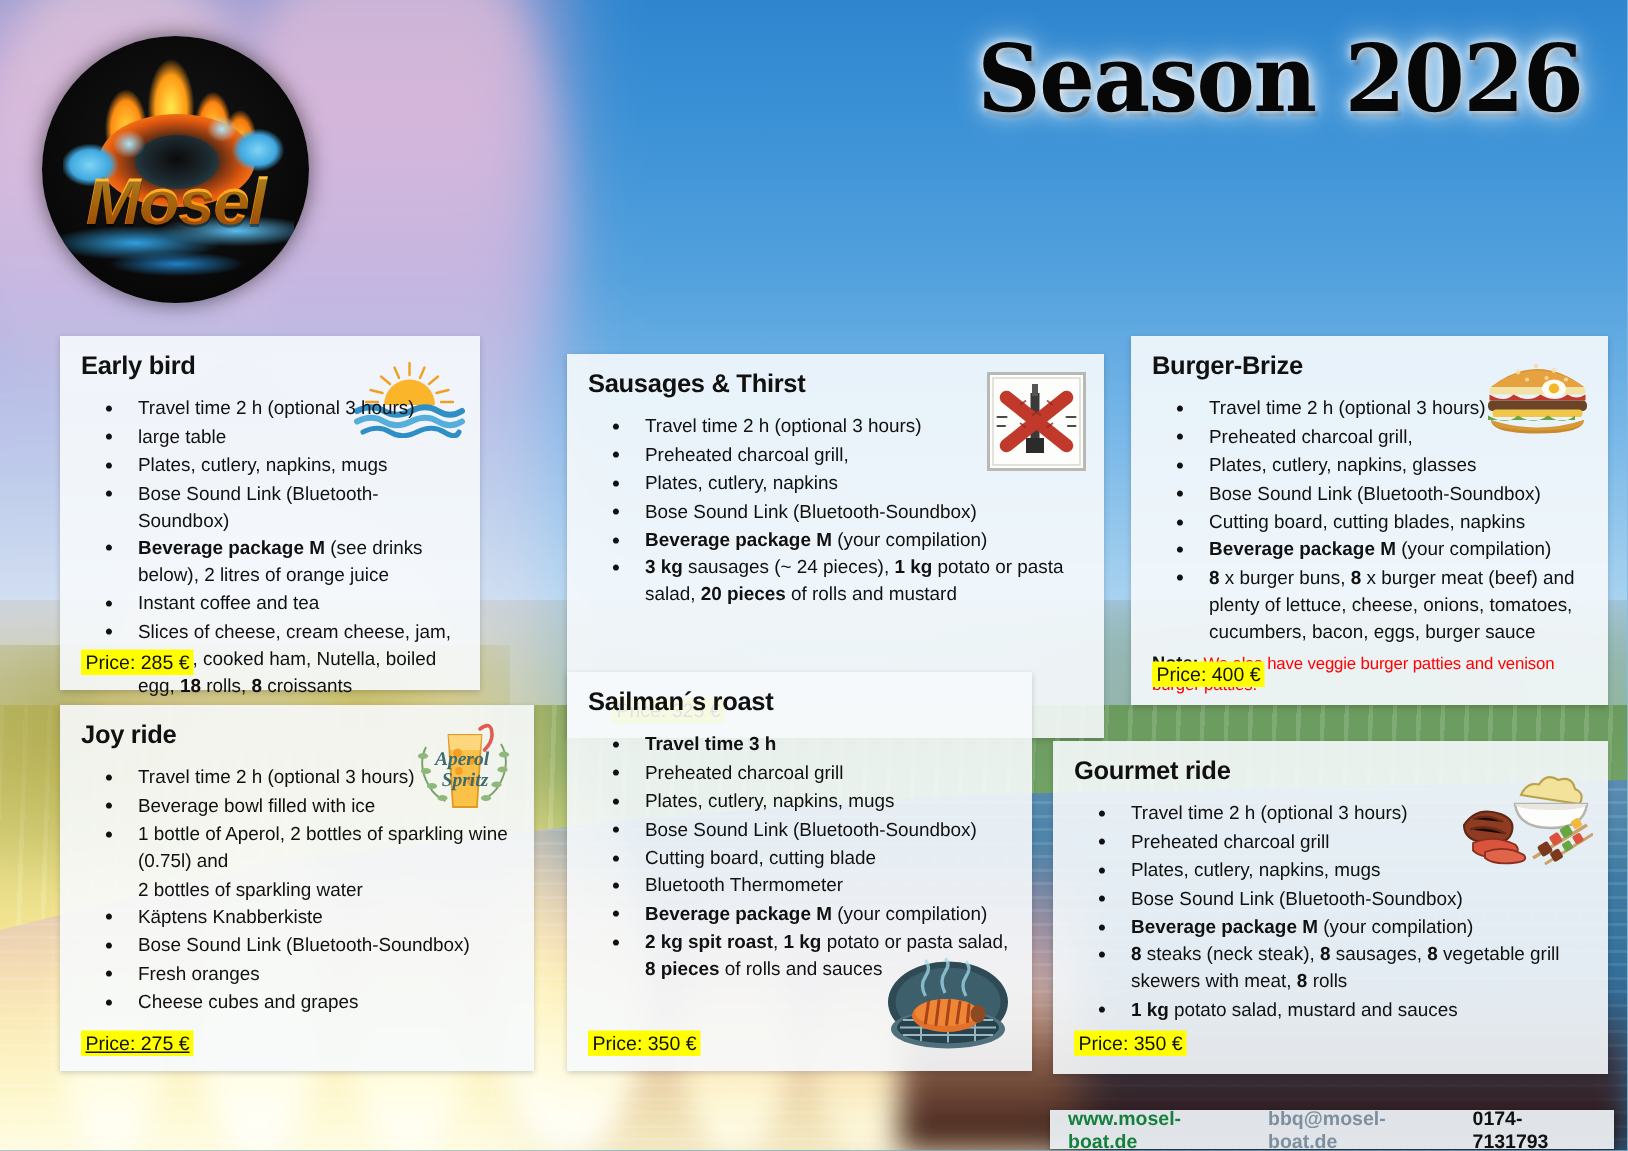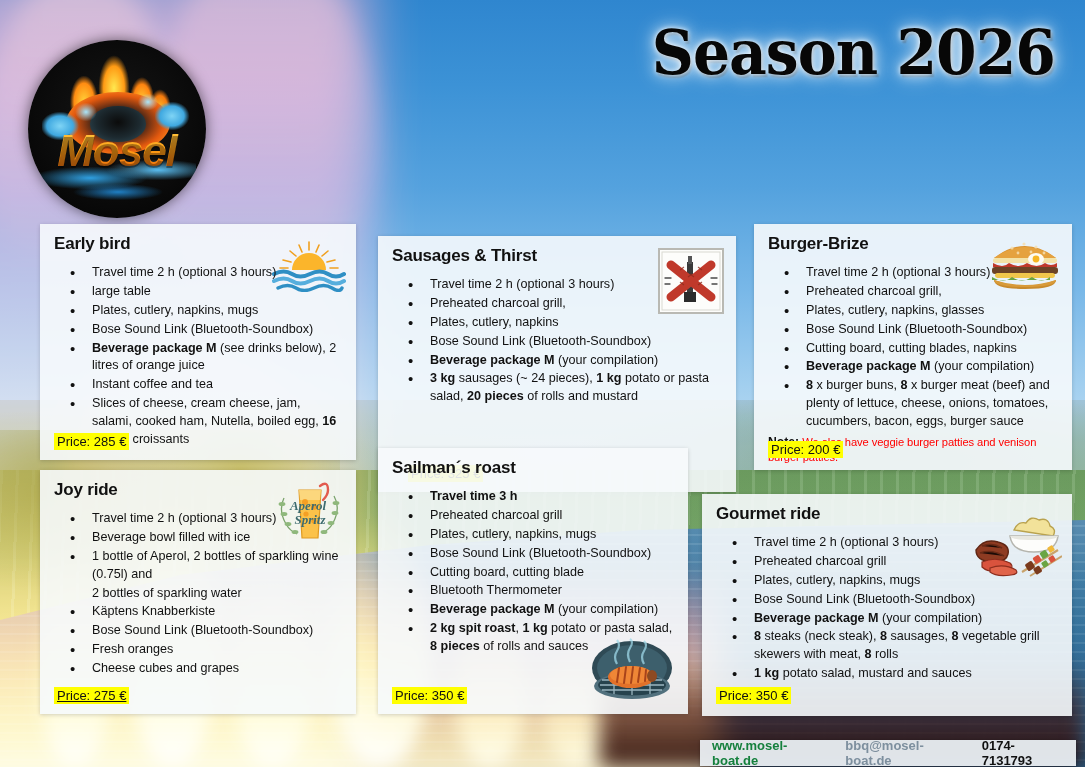--- a/index.html
+++ b/index.html
@@ -100,21 +100,21 @@
   .f8 { left: 150px; top: -50px;  width: 230px; height: 340px; background: linear-gradient(180deg, rgba(255,120,50,.45), rgba(240,70,25,.2) 70%, rgba(255,60,20,0)); }
   .f9 { left: 60px;  top: 330px;  width: 260px; height: 260px; background: linear-gradient(180deg, rgba(255,150,60,.35), rgba(255,110,30,.2) 70%, rgba(255,60,20,0)); }
   .f-dark {
     position: absolute; left: 600px; bottom: 0; width: 485px; height: 110px;
     background: linear-gradient(0deg, rgba(40,8,4,.92) 0%, rgba(70,16,8,.6) 55%, rgba(90,25,10,0) 100%);
     filter: blur(10px);
   }
 
   
   .logo {
-    position: absolute; left: 28px; top: 40px; width: 178px; height: 178px;
+    position: absolute; left: 28px; top: 24px; width: 178px; height: 178px;
     border-radius: 50%;
     background: radial-gradient(circle at 50% 45%, #171717 0%, #080808 70%, #000 100%);
     box-shadow: 0 0 14px rgba(0,0,0,.55);
     overflow: hidden;
   }
   .logo-flames {
     position: absolute; left: 34px; top: 14px; width: 110px; height: 86px;
     background:
       radial-gradient(ellipse 18px 34px at 22px 48px, #ffd33a 0%, #ff8c12 55%, rgba(255,80,0,0) 78%),
       radial-gradient(ellipse 20px 42px at 52px 34px, #ffe84f 0%, #ff9a14 52%, rgba(255,80,0,0) 78%),
@@ -215,21 +215,21 @@
     padding: 1px 3px;
     white-space: nowrap;
   }
   .note {
     font-size: 11.2px; margin: 4px 0 0 0; line-height: 1.25;
   }
   .note .note-label { font-weight: bold; color: #111; font-size: 12.2px; }
   .note .note-text  { color: #ff0000; letter-spacing: -.1px; }
 
   
-  #card-early    { left: 40px;  top: 224px; width: 316px; height: 236px; }
+  #card-early    { left: 40px;  top: 224px; width: 280px; height: 236px; }
   #card-joy      { left: 40px;  top: 470px; width: 316px; height: 244px; }
   #card-sausage  { left: 378px; top: 236px; width: 358px; height: 256px; }
   #card-sailman  { left: 378px; top: 448px; width: 310px; height: 266px; }
   #card-burger   { left: 754px; top: 224px; width: 318px; height: 246px; }
   #card-gourmet  { left: 702px; top: 494px; width: 370px; height: 222px; }
 
   #card-early   .price { bottom: 10px; }
   #card-joy     .price { bottom: 10px; text-decoration: underline; }
   #card-sausage .price { bottom: 10px; margin-left: 16px; }
   #card-sailman .price { bottom: 10px; }
@@ -322,21 +322,21 @@
       <path d="M2 41 q10 -5 18 0 t18 0 t18 0 t16 0" stroke="#56aedd" stroke-width="4" fill="none" stroke-linecap="round"></path>
       <path d="M6 48 q10 -5 18 0 t18 0 t18 0 t10 0" stroke="#2f8fc4" stroke-width="3.4" fill="none" stroke-linecap="round"></path>
     </svg>
     <ul>
         <li><span>Travel time 2 h (optional 3 hours)</span></li>
         <li><span>large table</span></li>
         <li><span>Plates, cutlery, napkins, mugs</span></li>
         <li><span>Bose Sound Link (Bluetooth-Soundbox)</span></li>
         <li><b>Beverage package M</b><span> (see drinks below), 2 litres of orange juice</span></li>
         <li><span>Instant coffee and tea</span></li>
-        <li><span>Slices of cheese, cream cheese, jam, salami, cooked ham, Nutella, boiled egg, </span><b>16</b><span> rolls, </span><b>8</b><span> croissants</span></li>
+        <li><span>Slices of cheese, cream cheese, jam, salami, cooked ham, Nutella, boiled egg, </span><b>18</b><span> rolls, </span><b>8</b><span> croissants</span></li>
       </ul>
     <div class="price">Price: 285 €</div>
   </div>
 
   <div class="card" id="card-joy">
     <div class="card-title">Joy ride</div>
     <svg class="card-icon" id="icon-aperol" viewBox="0 0 78 70">
       <g stroke="#7aa36b" stroke-width="1.3" fill="none">
         <path d="M14 22 q-6 12 2 26 q4 7 11 10"></path>
         <path d="M64 20 q7 12 -1 27 q-4 7 -11 10"></path>
@@ -487,21 +487,21 @@
         <li><span>Plates, cutlery, napkins, glasses</span></li>
         <li><span>Bose Sound Link (Bluetooth-Soundbox)</span></li>
         <li><span>Cutting board, cutting blades, napkins</span></li>
         <li><b>Beverage package M</b><span> (your compilation)</span></li>
         <li><b>8</b><span> x burger buns, </span><b>8</b><span> x burger meat (beef) and plenty of lettuce, cheese, onions, tomatoes, cucumbers, bacon, eggs, burger sauce</span></li>
       </ul>
     <div class="note">
       <span class="note-label">Note:</span>
       <span class="note-text">We also have veggie burger patties and venison burger patties.</span>
     </div>
-    <div class="price">Price: 200 €</div>
+    <div class="price">Price: 400 €</div>
   </div>
 
   <div class="card" id="card-gourmet">
     <div class="card-title">Gourmet ride</div>
     <svg class="card-icon" id="icon-gourmet" viewBox="0 0 92 68">
       <path d="M44 20 q4 -9 12 -7 q5 -8 13 -3 q9 -3 11 6 q7 3 3 10 z" fill="#f2e29a" stroke="#b9a24e" stroke-width="1.4"></path>
       <path d="M40 26 h48 q-2 16 -24 16 q-22 0 -24 -16 z" fill="#fdfdfb" stroke="#b5b5ae" stroke-width="1.6"></path>
       <path d="M40 26 h48 q-1 4 -24 4 q-23 0 -24 -4 z" fill="#e7e7e0"></path>
       <path d="M6 40 q8 -12 22 -8 q12 3 10 12 q-2 9 -16 8 q-16 -1 -16 -12 z" fill="#8e3b22" stroke="#5f2614" stroke-width="1.4"></path>
       <g stroke="#5f2614" stroke-width="1.6" opacity=".8">

